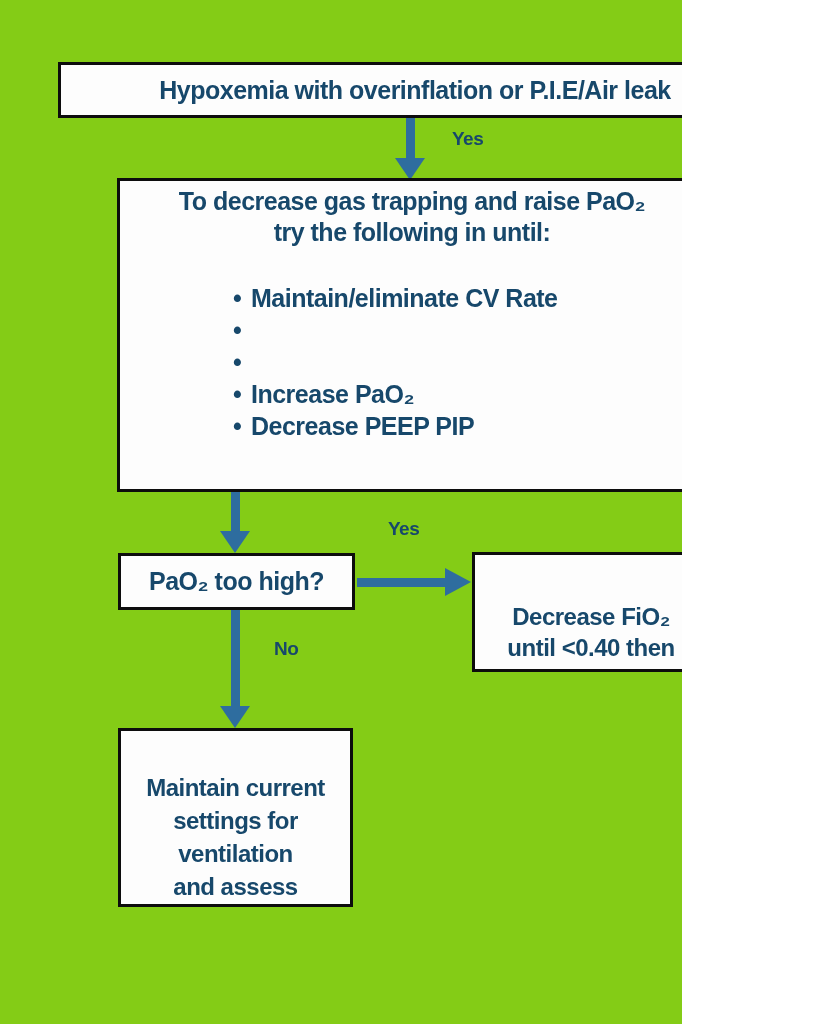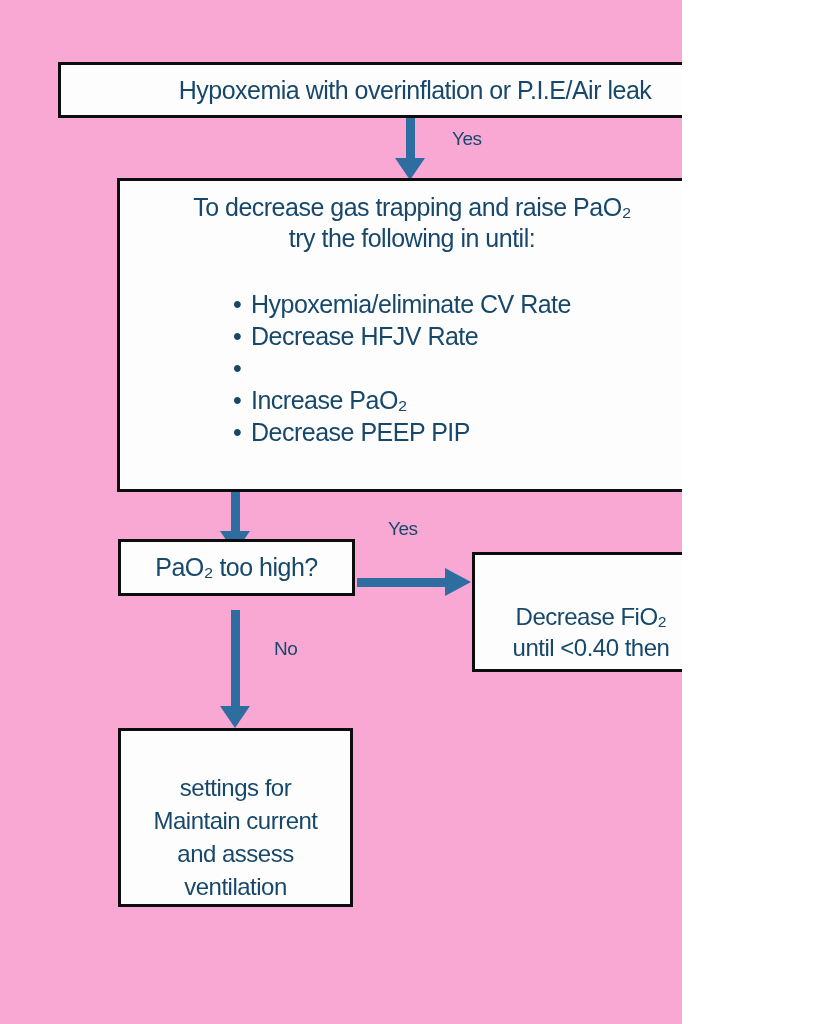--- a/index.html
+++ b/index.html
@@ -1,28 +1,28 @@
 <!DOCTYPE html>
 <html style="--text: #17486b; --arrow: #2e6d9f; --border: #0d0d0d;"><head>
 <meta charset="utf-8">
 <style>
   html,body{margin:0;padding:0;background:#ffffff;}
   .canvas{
-    position:relative;width:682px;height:1024px;background:#f9a8d4;overflow:hidden;
-    font-family:"Liberation Sans",sans-serif;font-weight:normal;color:var(--text,#17486b);
+    position:relative;width:682px;height:1024px;background:#84cc16;overflow:hidden;
+    font-family:"Liberation Sans",sans-serif;font-weight:bold;color:var(--text,#17486b);
   }
   .box{
     position:absolute;box-sizing:border-box;border:3px solid var(--border,#0d0d0d);
     background:#fdfdfd;
   }
   .flex-center{display:flex;align-items:center;justify-content:center;text-align:center;}
   .title-text{font-size:25px;letter-spacing:-0.5px;}
   .body-text{font-size:25px;letter-spacing:-0.5px;}
   .small-text{font-size:24px;letter-spacing:-0.5px;line-height:31px;text-align:center;margin-top:39px;}
-  .heading{padding-top:11px;text-align:center;line-height:31px;font-size:25px;letter-spacing:-0.5px;}
+  .heading{padding-top:5px;text-align:center;line-height:31px;font-size:25px;letter-spacing:-0.5px;}
   .bullets{margin:34px 0 0 113px;font-size:25px;letter-spacing:-0.5px;}
   .bullet-row{display:flex;line-height:32px;}
   .bullet-dot{width:18px;flex:0 0 18px;}
   .line-v{position:absolute;background:var(--arrow,#2e6d9f);}
   .line-h{position:absolute;background:var(--arrow,#2e6d9f);}
   .head-down{position:absolute;width:0;height:0;
     border-left:15px solid transparent;border-right:15px solid transparent;
     border-top:22px solid var(--arrow,#2e6d9f);}
   .head-right{position:absolute;width:0;height:0;
     border-top:14px solid transparent;border-bottom:14px solid transparent;
@@ -44,64 +44,63 @@
   <div class="branch-label" style="left:452px;top:128px;">Yes</div>
 
   <div class="box" style="left:117px;top:178px;width:590px;height:314px;">
     <div class="heading">
       <div>To decrease gas trapping and raise PaO₂</div>
       <div>try the following in until:</div>
     </div>
     <div class="bullets">
       <div class="bullet-row">
         <span class="bullet-dot">•</span>
-        <span>Hypoxemia/eliminate CV Rate</span>
+        <span>Maintain/eliminate CV Rate</span>
       </div>
       <div class="bullet-row">
         <span class="bullet-dot">•</span>
-        <span>Decrease HFJV Rate</span>
       </div>
       <div class="bullet-row">
         <span class="bullet-dot">•</span>
       </div>
       <div class="bullet-row">
         <span class="bullet-dot">•</span>
         <span>Increase PaO₂</span>
       </div>
       <div class="bullet-row">
         <span class="bullet-dot">•</span>
         <span>Decrease PEEP PIP</span>
       </div>
     </div>
   </div>
 
   <div class="line-v" style="left:231px;top:492px;width:9px;height:41px;"></div>
   <div class="head-down" style="left:220px;top:531px;"></div>
 
-  <div class="box flex-center" style="left:118px;top:539px;width:237px;height:57px;">
+  <div class="box flex-center" style="left:118px;top:553px;width:237px;height:57px;">
     <span class="body-text">PaO₂ too high?</span>
   </div>
 
   <div class="branch-label" style="left:388px;top:518px;">Yes</div>
   <div class="line-h" style="left:357px;top:578px;width:90px;height:9px;"></div>
   <div class="head-right" style="left:445px;top:568px;"></div>
 
   <div class="box flex-center" style="left:472px;top:552px;width:238px;height:120px;">
     <div class="small-text">
       <div>Decrease FiO₂</div>
       <div>until &lt;0.40 then</div>
     </div>
   </div>
 
   <div class="branch-label" style="left:274px;top:638px;">No</div>
   <div class="line-v" style="left:231px;top:610px;width:9px;height:96px;"></div>
   <div class="head-down" style="left:220px;top:706px;"></div>
 
   <div class="box flex-center" style="left:118px;top:728px;width:235px;height:179px;">
     <div class="small-text no-lines">
+      <div>Maintain current</div>
       <div>settings for</div>
-      <div>Maintain current</div>
+      <div>ventilation</div>
       <div>and assess</div>
-      <div>ventilation</div>
     </div>
   </div>
 
 </div>
 
 </body></html>

